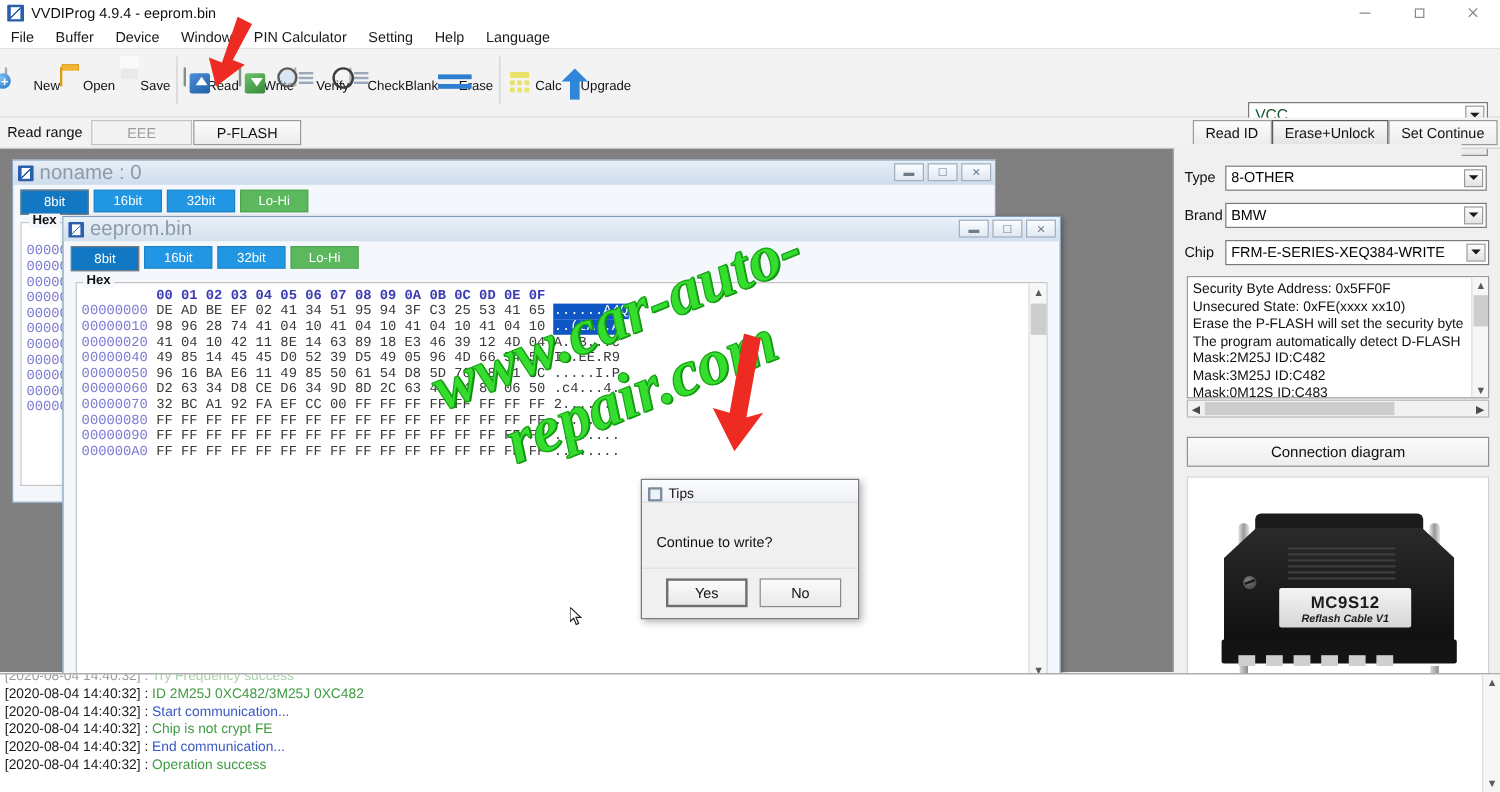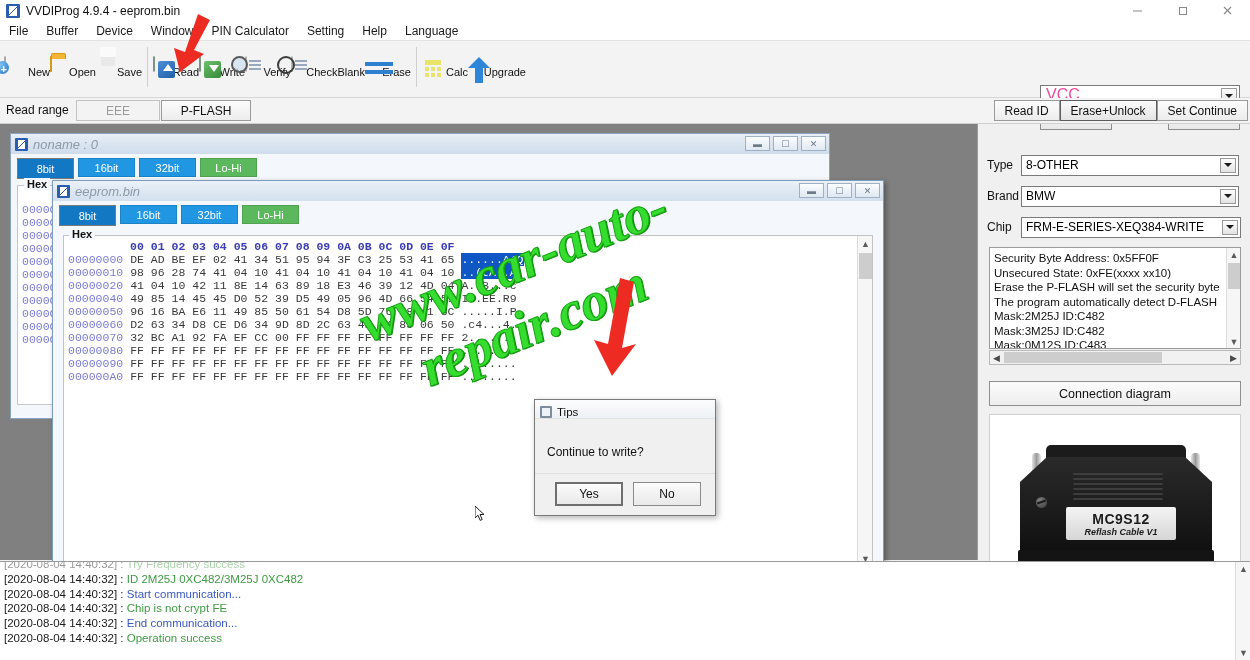--- a/index.html
+++ b/index.html
@@ -105,21 +105,21 @@
   .ic-upgrade{width:22px;height:26px;margin:1px auto 0;position:relative;}
   .ic-upgrade::before{content:"";position:absolute;left:7px;top:9px;width:8px;height:17px;background:#2f86d8;}
   .ic-upgrade::after{content:"";position:absolute;left:0;top:0;width:0;height:0;border-left:11px solid transparent;border-right:11px solid transparent;border-bottom:11px solid #2f86d8;}
 
   
   #vccwrap { position: absolute; right: 10px; top: 44px; width: 200px; }
   .vcc-select {
     width: 200px; height: 20px; background: #fff; border: 1px solid #7a7a7a;
     display: flex; align-items: center; position: relative;
   }
-  .vcc-select .val { font-size: 16px; padding-left: 5px; color: #ec4899; }
+  .vcc-select .val { font-size: 13px; padding-left: 5px; color: #14532d; }
   .combo-arrow {
     position: absolute; right: 2px; top: 2px; width: 16px; height: 15px;
     background: linear-gradient(#fdfdfd,#e3e3e3); border: 1px solid #9a9a9a;
     display: flex; align-items: center; justify-content: center;
   }
   .combo-arrow i {
     width:0;height:0;border-left:4px solid transparent;border-right:4px solid transparent;border-top:4px solid #1b1b1b;display:block;
   }
   .vcc-row { display: flex; margin-top: 5px; align-items: stretch; }
   .vcc-btn {
@@ -164,21 +164,21 @@
     height: 20px; background: linear-gradient(#e7eef6,#cfdceb);
     display: flex; align-items: center; position: relative;
   }
   .child-title .ci {
     width: 13px; height: 13px; margin: 0 5px 0 4px; background: #2b5fae; border-radius: 1px; position: relative;
   }
   .child-title .ci::after {
     content:""; position:absolute; left:3px; top:2px; width:7px; height:9px;
     background: linear-gradient(135deg,#fff 0 45%, #2b5fae 45% 55%, #fff 55% 100%);
   }
-  .child-title .ct { font-size: 13px; color: #8d9aa8; font-style: italic; }
+  .child-title .ct { font-size: 17px; color: #8d9aa8; }
   .cwbtns { position: absolute; right: 3px; top: 2px; display: flex; gap: 3px; }
   .cwb {
     width: 25px; height: 15px; border: 1px solid #9fb0c2; background: linear-gradient(#fbfdff,#dfe8f1);
     display:flex; align-items:center; justify-content:center; color:#6d7b89; font-size: 9px;
   }
   .bits-row { display: flex; gap: 4px; padding: 4px 6px 0 6px; }
   .bitbtn {
     width: 57px; height: 19px; display: flex; align-items: center; justify-content: center;
     font-size: 11px; color: #fff; border: 1px solid rgba(0,0,0,.12);
   }
@@ -267,21 +267,21 @@
   .dlgbtn {
     position: absolute; top: 8px; width: 68px; height: 24px;
     background: linear-gradient(#fbfbfb,#e9e9e9); border: 1px solid #8a8a8a;
     display: flex; align-items: center; justify-content: center; font-size: 12px; color: #111;
   }
   #btnYes { left: 20px; border: 2px solid #6f6f6f; }
   #btnNo { left: 98px; }
 
   
   #rightpanel {
-    position: absolute; left: 979px; top: 137px; width: 239px; height: 436px;
+    position: absolute; left: 979px; top: 120px; width: 239px; height: 436px;
     background: #f0f0f0;
   }
   .fieldrow { position: absolute; left: 8px; height: 22px; display: flex; align-items: center; }
   .fieldrow .fl { width: 34px; font-size: 12px; color: #111; }
   .sel {
     height: 21px; background: #fff; border: 1px solid #7a7a7a; position: relative;
     display: flex; align-items: center;
   }
   .sel .v { font-size: 12px; padding-left: 4px; color: #000; white-space: nowrap; }
 

